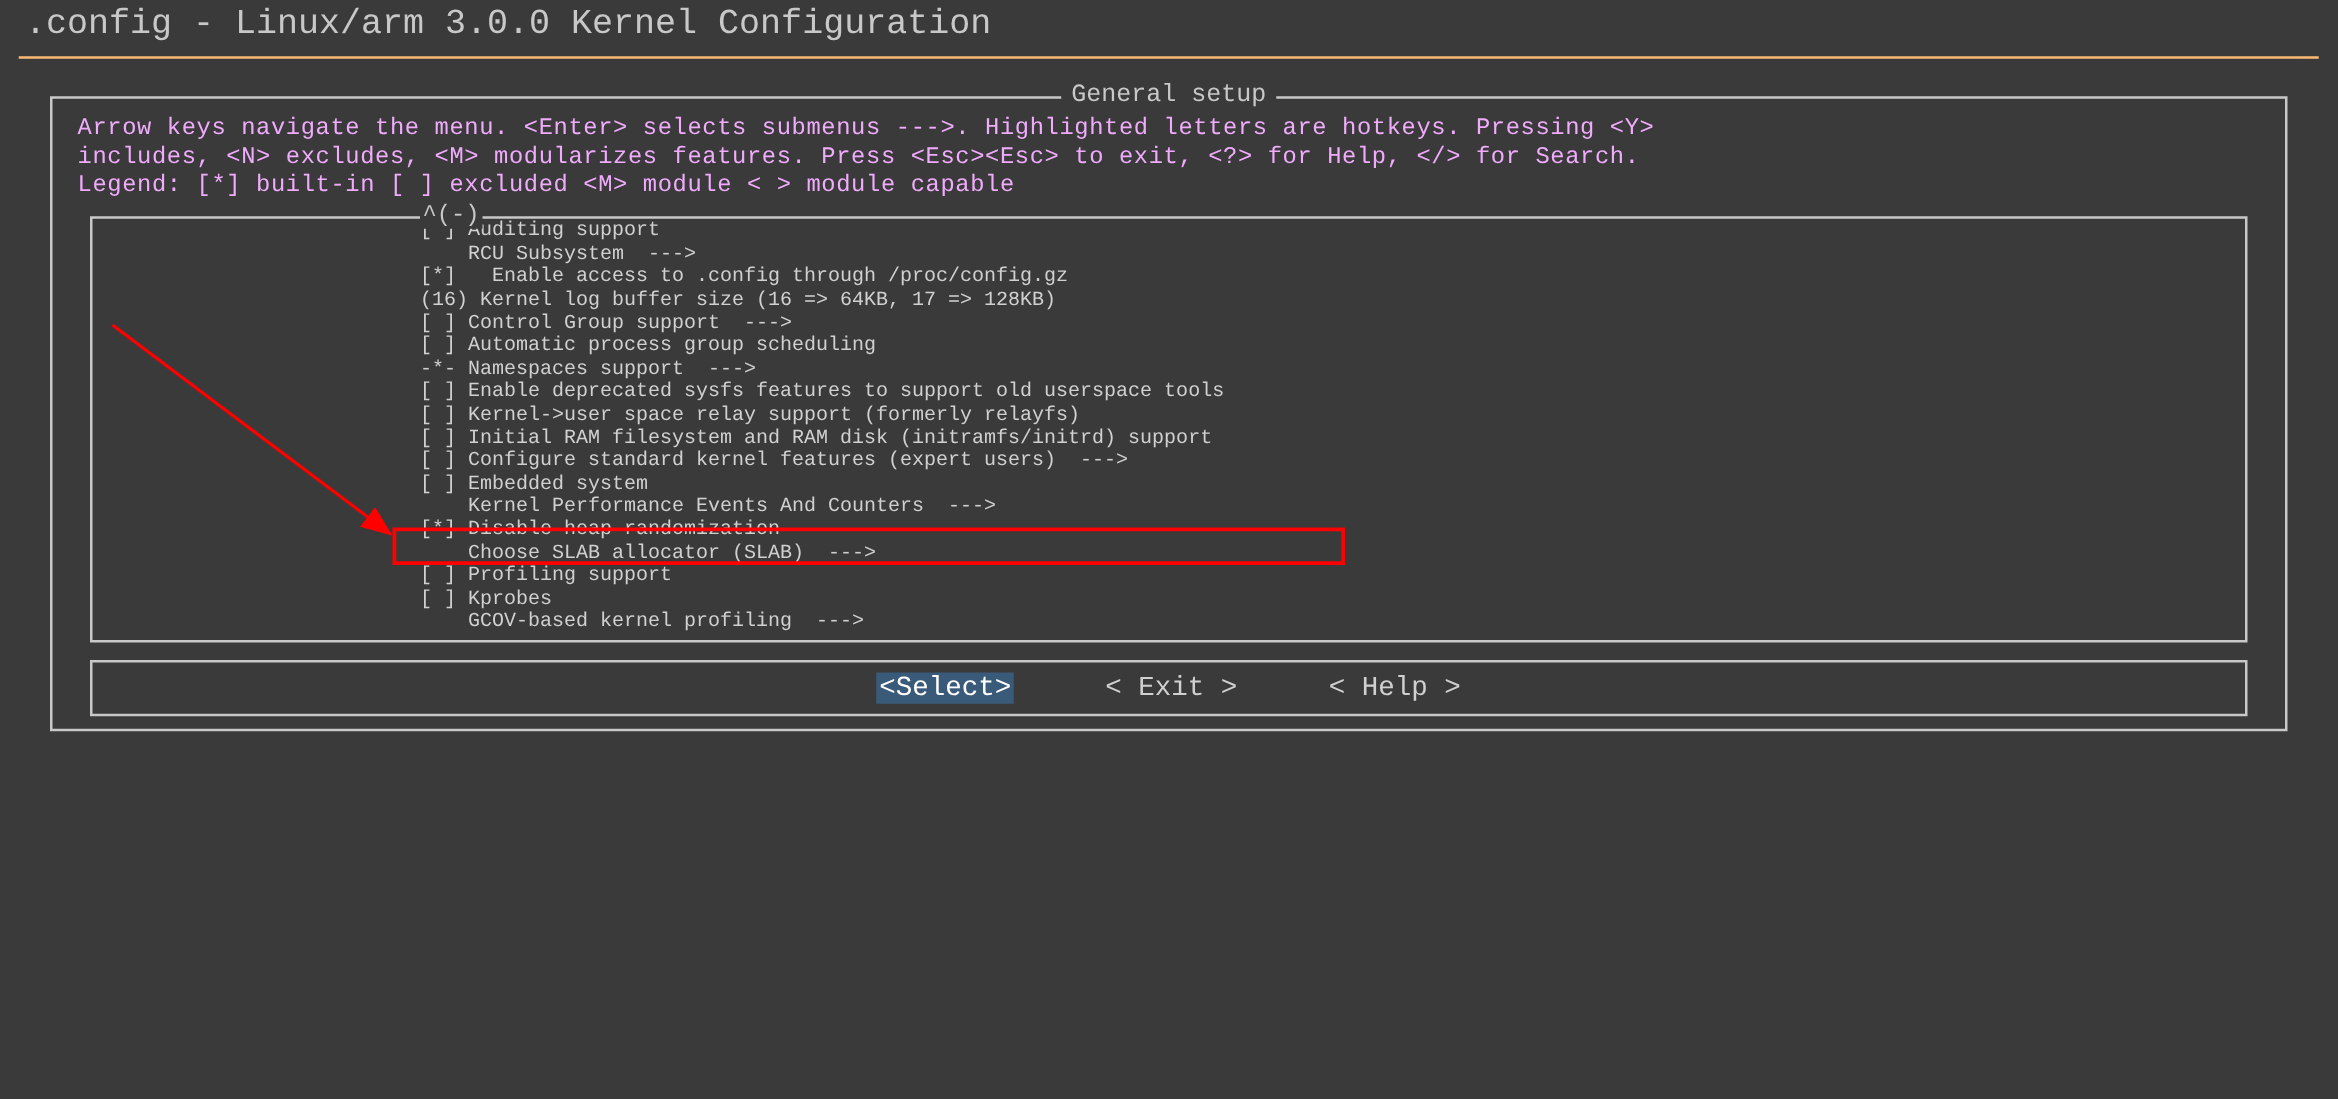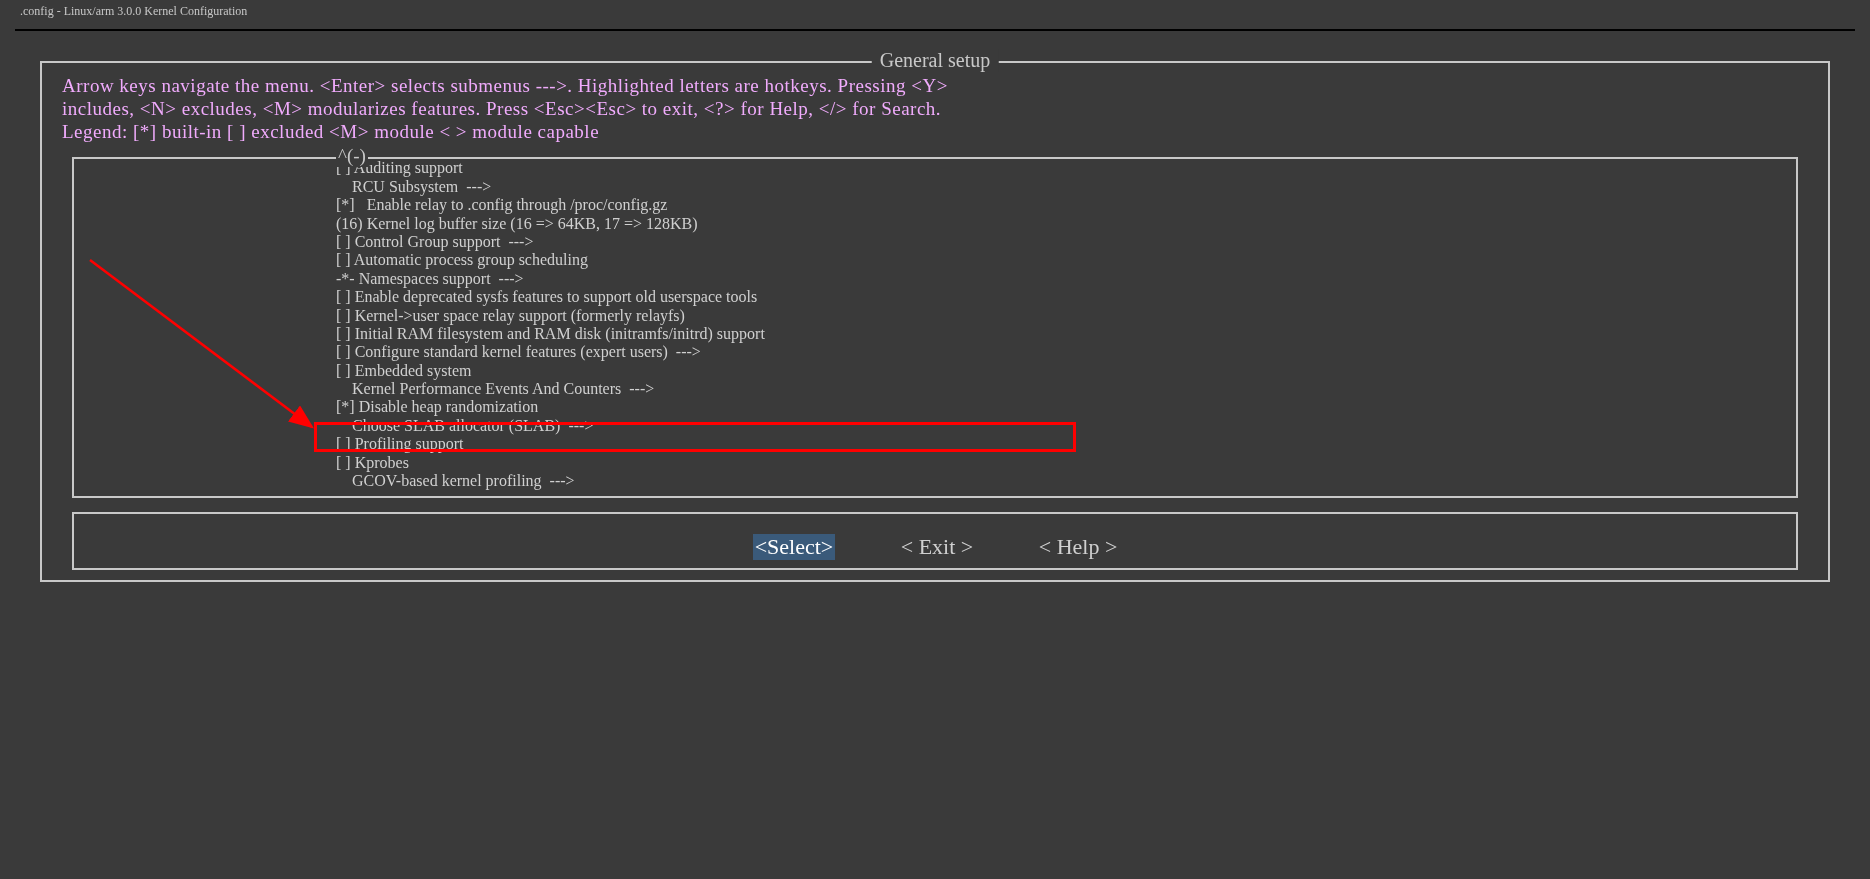--- a/index.html
+++ b/index.html
@@ -8,28 +8,26 @@
     font-family: "Courier New", monospace;
     font-size: 18px;
     color: #d0d0d0;
     width: 1870px;
     height: 879px;
     overflow: hidden;
     position: relative;
   }
   .title-bar {
     padding: 4px 20px 10px 20px;
-    font-size: 12px;
+    font-size: 28px;
     color: #c8c8c8;
-    font-family: Liberation Serif, serif;
   }
   .outer-box {
     margin: 0 15px;
-    border-top: 2px solid #000000;
-    font-family: Liberation Serif, serif;
+    border-top: 2px solid #fdba74;
   }
   .inner-area {
     margin: 30px 25px 0 25px;
     position: relative;
   }
   .section-box {
     border: 2px solid #c8c8c8;
     position: relative;
     padding: 12px 20px 10px 20px;
   }
@@ -86,21 +84,20 @@
   }
   .btn {
     display: inline-block;
     margin: 0 30px;
     cursor: pointer;
   }
   .btn.selected {
     background: #3a5a7a;
     color: #fff;
     padding: 0 2px;
-    margin-top: 12px;
   }
   .arrow-svg {
     position: absolute;
     top: 0; left: 0;
     pointer-events: none;
   }
 </style>
 </head>
 <body>
 
@@ -116,21 +113,21 @@
         <div>Arrow keys navigate the menu.  &lt;Enter&gt; selects submenus ---&gt;.  Highlighted letters are hotkeys.  Pressing &lt;Y&gt;</div>
         <div>includes, &lt;N&gt; excludes, &lt;M&gt; modularizes features.  Press &lt;Esc&gt;&lt;Esc&gt; to exit, &lt;?&gt; for Help, &lt;/&gt; for Search.</div>
         <div>Legend: [*] built-in  [ ] excluded  &lt;M&gt; module  &lt; &gt; module capable</div>
       </div>
 
       <div class="menu-box" id="menu-box">
         <div class="scroll-indicator">^(-)</div>
 
       <div class="menu-item">[ ] Auditing support</div>
           <div class="menu-item">    RCU Subsystem  ---&gt;</div>
-          <div class="menu-item">[*]   Enable relay to .config through /proc/config.gz</div>
+          <div class="menu-item">[*]   Enable access to .config through /proc/config.gz</div>
           <div class="menu-item">(16) Kernel log buffer size (16 =&gt; 64KB, 17 =&gt; 128KB)</div>
           <div class="menu-item">[ ] Control Group support  ---&gt;</div>
           <div class="menu-item">[ ] Automatic process group scheduling</div>
           <div class="menu-item">-*- Namespaces support  ---&gt;</div>
           <div class="menu-item">[ ] Enable deprecated sysfs features to support old userspace tools</div>
           <div class="menu-item">[ ] Kernel-&gt;user space relay support (formerly relayfs)</div>
           <div class="menu-item">[ ] Initial RAM filesystem and RAM disk (initramfs/initrd) support</div>
           <div class="menu-item">[ ] Configure standard kernel features (expert users)  ---&gt;</div>
           <div class="menu-item">[ ] Embedded system</div>
           <div class="menu-item">    Kernel Performance Events And Counters  ---&gt;</div>

